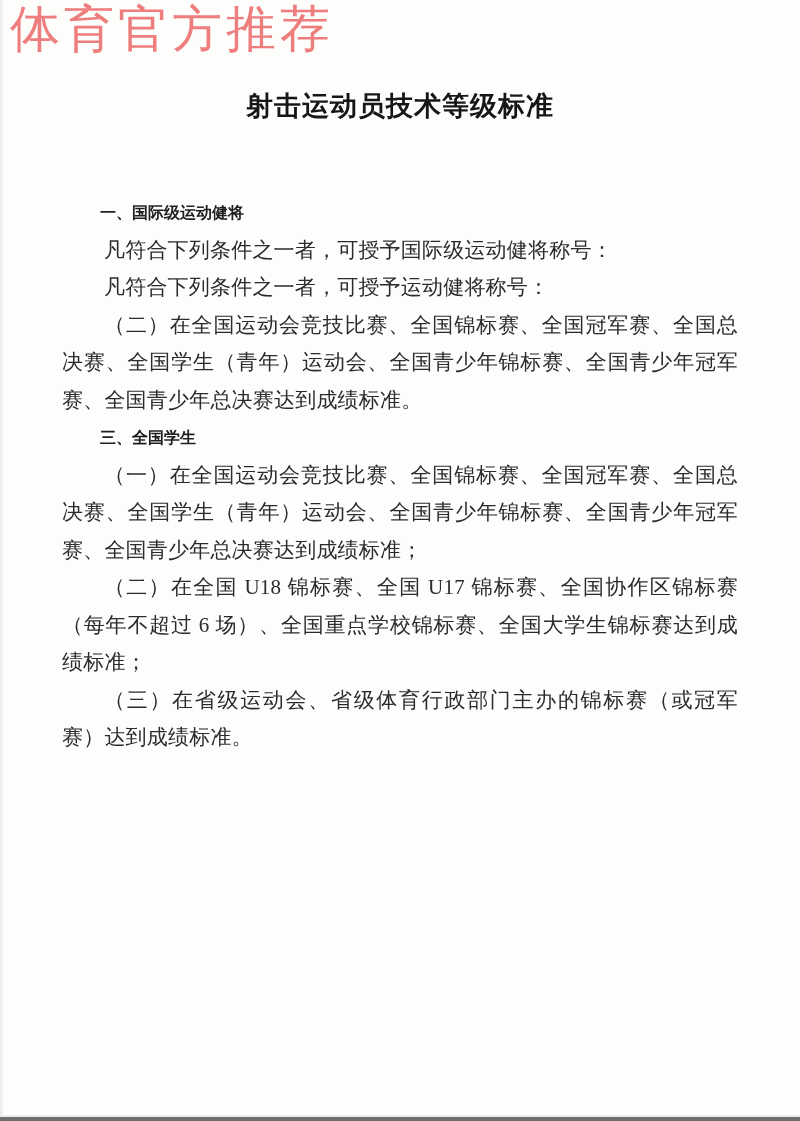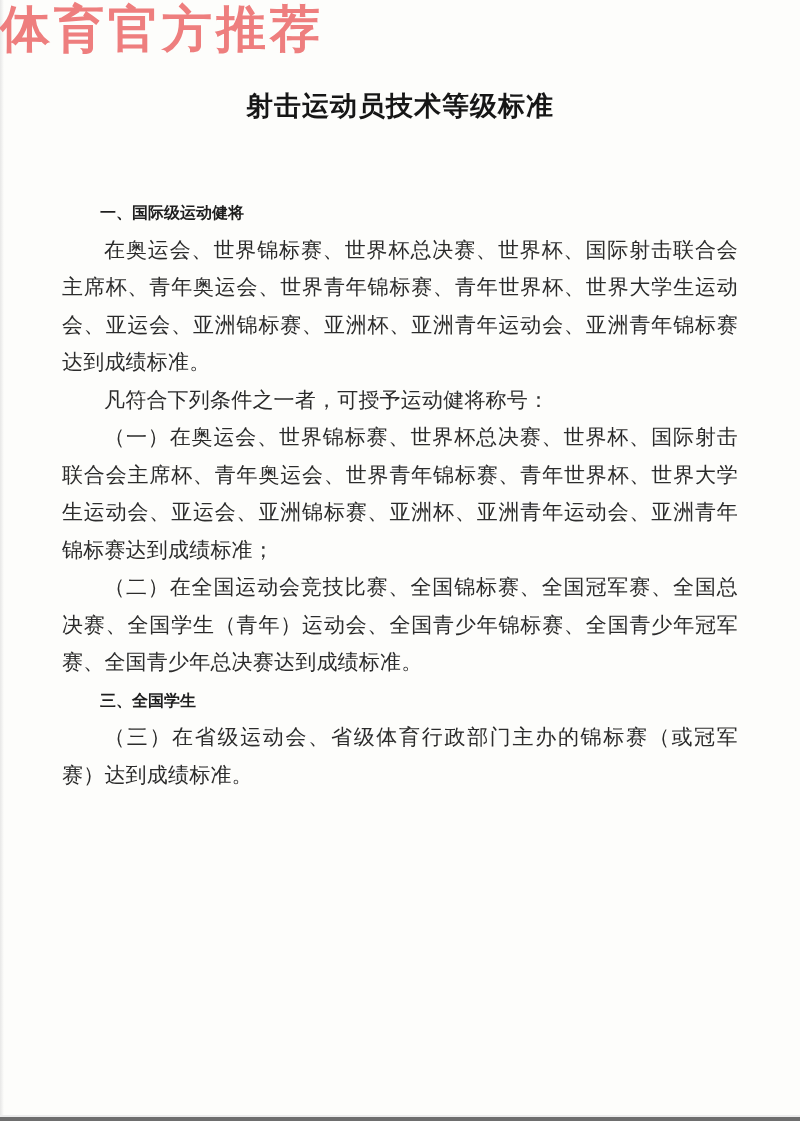--- a/index.html
+++ b/index.html
@@ -14,26 +14,26 @@
   }
   .page-left-edge {
     position: absolute;
     left: 0; top: 0;
     width: 4px; height: 100%;
     background: linear-gradient(to right, #d9d9d9, rgba(255,255,255,0));
     opacity: 0.6;
   }
   .watermark {
     position: absolute;
-    top: 0; left: 0;
+    top: 0; left: 10px;
     font-size: 50px;
     line-height: 58px;
     letter-spacing: 4px;
     color: #ee7e7e;
-    font-weight: 700;
+    font-weight: 400;
     white-space: nowrap;
   }
   .doc-title {
     position: absolute;
     top: 88px; left: 0;
     width: 100%;
     text-align: center;
     font-size: 27px;
     font-weight: 700;
     letter-spacing: 1px;
@@ -76,29 +76,30 @@
 <div class="page-left-edge"></div>
 
 <div class="watermark">体育官方推荐</div>
 
 <div class="doc-title">射击运动员技术等级标准</div>
 
 <div class="content">
 
   <div>
     <div class="section-heading">一、国际级运动健将</div>
-    <div class="paragraph">在奥运会、世界锦标赛、世界杯总决赛、世界杯、国际射击联合会主席杯、青年奥运会、世界青年锦标赛、青年世界杯、世界大学生运动会、亚运会、亚洲锦标赛、亚洲杯、亚洲青年运动会、亚洲青年锦标赛达到成绩标准。</div>
+    <div class="paragraph">凡符合下列条件之一者，可授予国际级运动健将称号：</div>
   </div>
 
   <div>
     <div class="paragraph">凡符合下列条件之一者，可授予运动健将称号：</div>
-    <div class="paragraph">（一）在奥运会、世界锦标赛、世界杯总决赛、世界杯、国际射击联合会主席杯、青年奥运会、世界青年锦标赛、青年世界杯、世界大学生运动会、亚运会、亚洲锦标赛、亚洲杯、亚洲青年运动会、亚洲青年锦标赛达到成绩标准；</div>
     <div class="paragraph">（二）在全国运动会竞技比赛、全国锦标赛、全国冠军赛、全国总决赛、全国学生（青年）运动会、全国青少年锦标赛、全国青少年冠军赛、全国青少年总决赛达到成绩标准。</div>
   </div>
 
   <div>
     <div class="section-heading">三、全国学生</div>
+    <div class="paragraph">（一）在全国运动会竞技比赛、全国锦标赛、全国冠军赛、全国总决赛、全国学生（青年）运动会、全国青少年锦标赛、全国青少年冠军赛、全国青少年总决赛达到成绩标准；</div>
+    <div class="paragraph">（二）在全国 U18 锦标赛、全国 U17 锦标赛、全国协作区锦标赛（每年不超过 6 场）、全国重点学校锦标赛、全国大学生锦标赛达到成绩标准；</div>
     <div class="paragraph">（三）在省级运动会、省级体育行政部门主办的锦标赛（或冠军赛）达到成绩标准。</div>
   </div>
 
 </div>
 
 <div class="page-bottom-edge"></div>
 
 </body></html>

